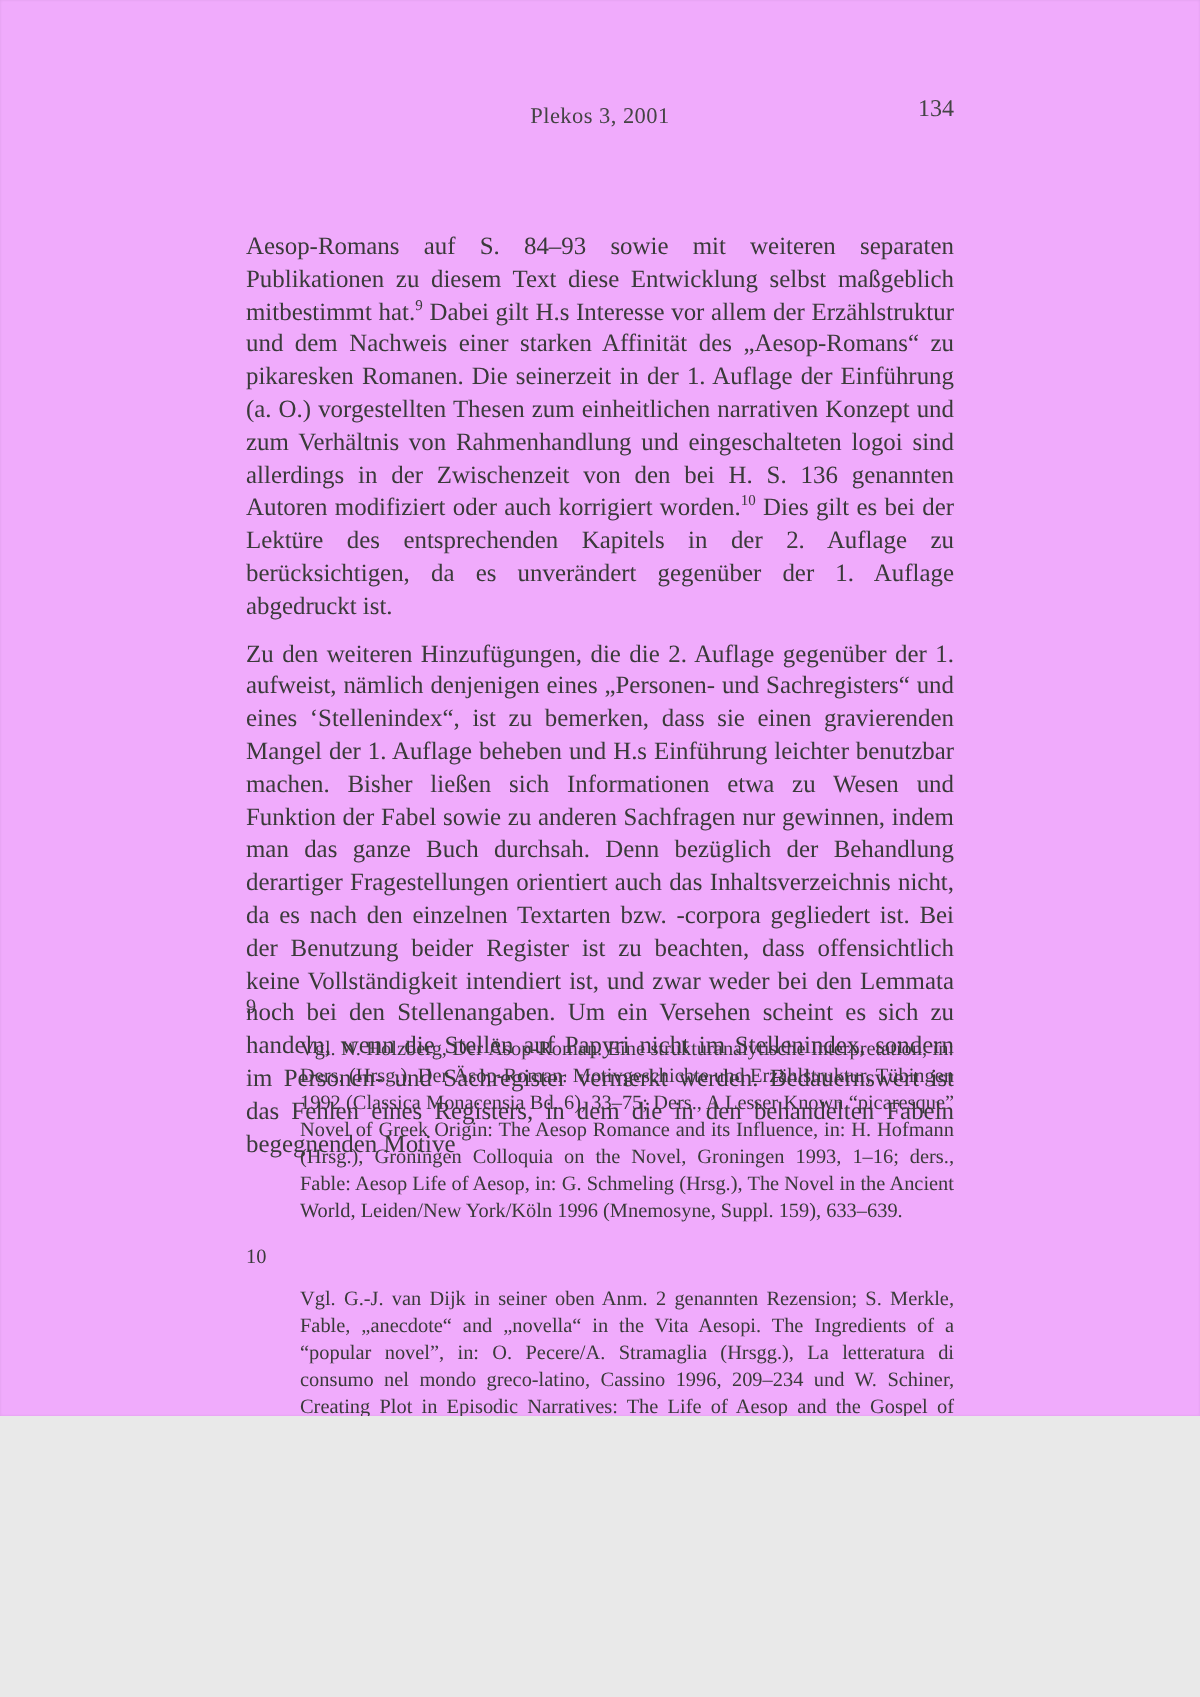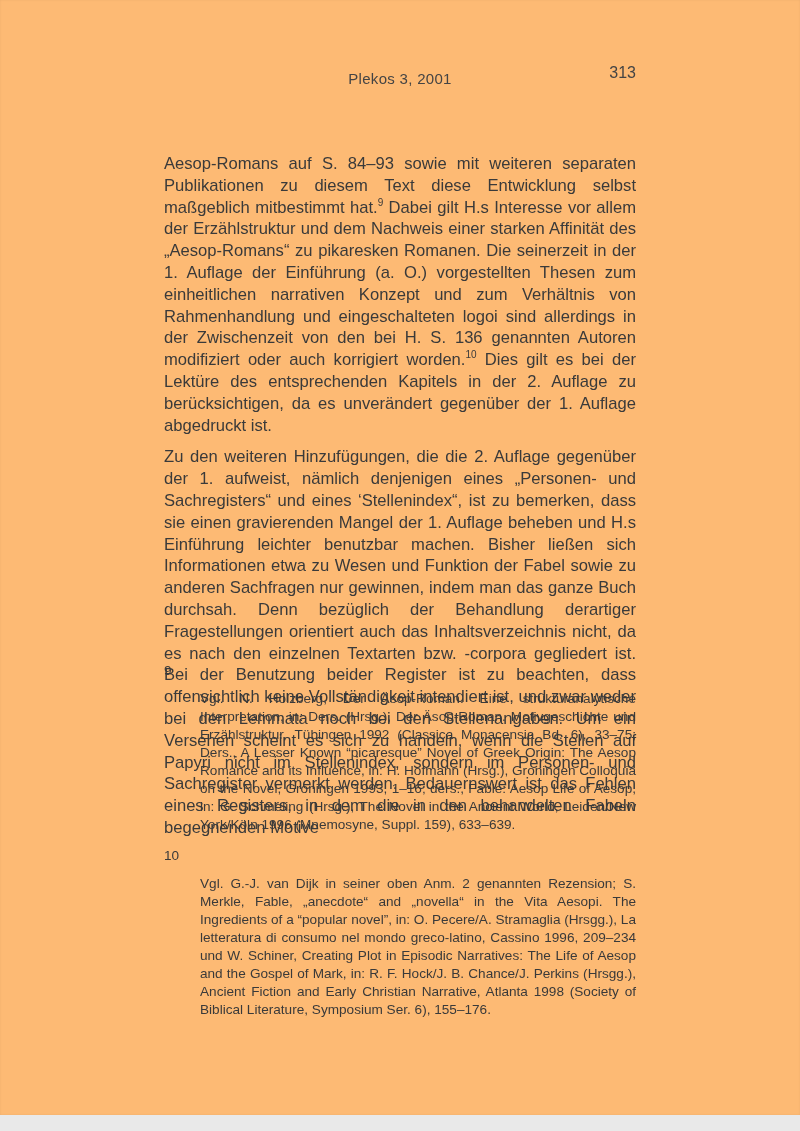--- a/index.html
+++ b/index.html
@@ -3,25 +3,25 @@
 <meta charset="utf-8">
 <style>
   html, body {
     margin: 0;
     padding: 0;
     background: #e9e9e9;
   }
   .page {
     position: relative;
     width: 800px;
-    height: 1115px;
+    height: 944px;
     margin: 0 auto;
-    background: #fdba74;
+    background: #f0abfc;
     box-shadow: inset 0 0 2px rgba(0,0,0,0.08);
-    font-family: Liberation Sans, sans-serif;
+    font-family: Liberation Serif, serif;
     color: #3a3a3a;
     overflow: hidden;
   }
   .column {
     position: absolute;
     left: 164px;
     width: 472px;
   }
   
   .running-head {
@@ -85,21 +85,21 @@
     margin-top: 28px;
   }
 </style>
 </head>
 <body>
 
 <div class="page">
 
   <div class="column running-head">
     <div class="journal-title">Plekos 3, 2001</div>
-    <div class="page-number">313</div>
+    <div class="page-number">134</div>
   </div>
 
   <div class="column body-text">
     <p><span>Aesop-Romans auf S. 84–93 sowie mit weiteren separaten Publikationen zu diesem Text diese Entwicklung selbst maßgeblich mitbestimmt hat.</span><sup class="fn-marker">9</sup><span> Dabei gilt H.s Interesse vor allem der Erzählstruktur und dem Nachweis einer starken Affinität des „Aesop-Romans“ zu pikaresken Romanen. Die seinerzeit in der 1. Auflage der Einführung (a. O.) vorgestellten Thesen zum einheitlichen narrativen Konzept und zum Verhältnis von Rahmenhandlung und eingeschalteten logoi sind allerdings in der Zwischenzeit von den bei H. S. 136 genannten Autoren modifiziert oder auch korrigiert worden.</span><sup class="fn-marker">10</sup><span> Dies gilt es bei der Lektüre des entsprechenden Kapitels in der 2. Auflage zu berücksichtigen, da es unverändert gegenüber der 1. Auflage abgedruckt ist.</span></p>
     <p>Zu den weiteren Hinzufügungen, die die 2. Auflage gegenüber der 1. aufweist, nämlich denjenigen eines „Personen- und Sachregisters“ und eines ‘Stellenindex“, ist zu bemerken, dass sie einen gravierenden Mangel der 1. Auflage beheben und H.s Einführung leichter benutzbar machen. Bisher ließen sich Informationen etwa zu Wesen und Funktion der Fabel sowie zu anderen Sachfragen nur gewinnen, indem man das ganze Buch durchsah. Denn bezüglich der Behandlung derartiger Fragestellungen orientiert auch das Inhaltsverzeichnis nicht, da es nach den einzelnen Textarten bzw. -corpora gegliedert ist. Bei der Benutzung beider Register ist zu beachten, dass offensichtlich keine Vollständigkeit intendiert ist, und zwar weder bei den Lemmata noch bei den Stellenangaben. Um ein Versehen scheint es sich zu handeln, wenn die Stellen auf Papyri nicht im Stellenindex, sondern im Personen- und Sachregister vermerkt werden. Bedauernswert ist das Fehlen eines Registers, in dem die in den behandelten Fabeln begegnenden Motive</p>
   </div>
 
   <div class="column footnotes">
     <div class="footnote">
       <span class="footnote-number">9</span>

